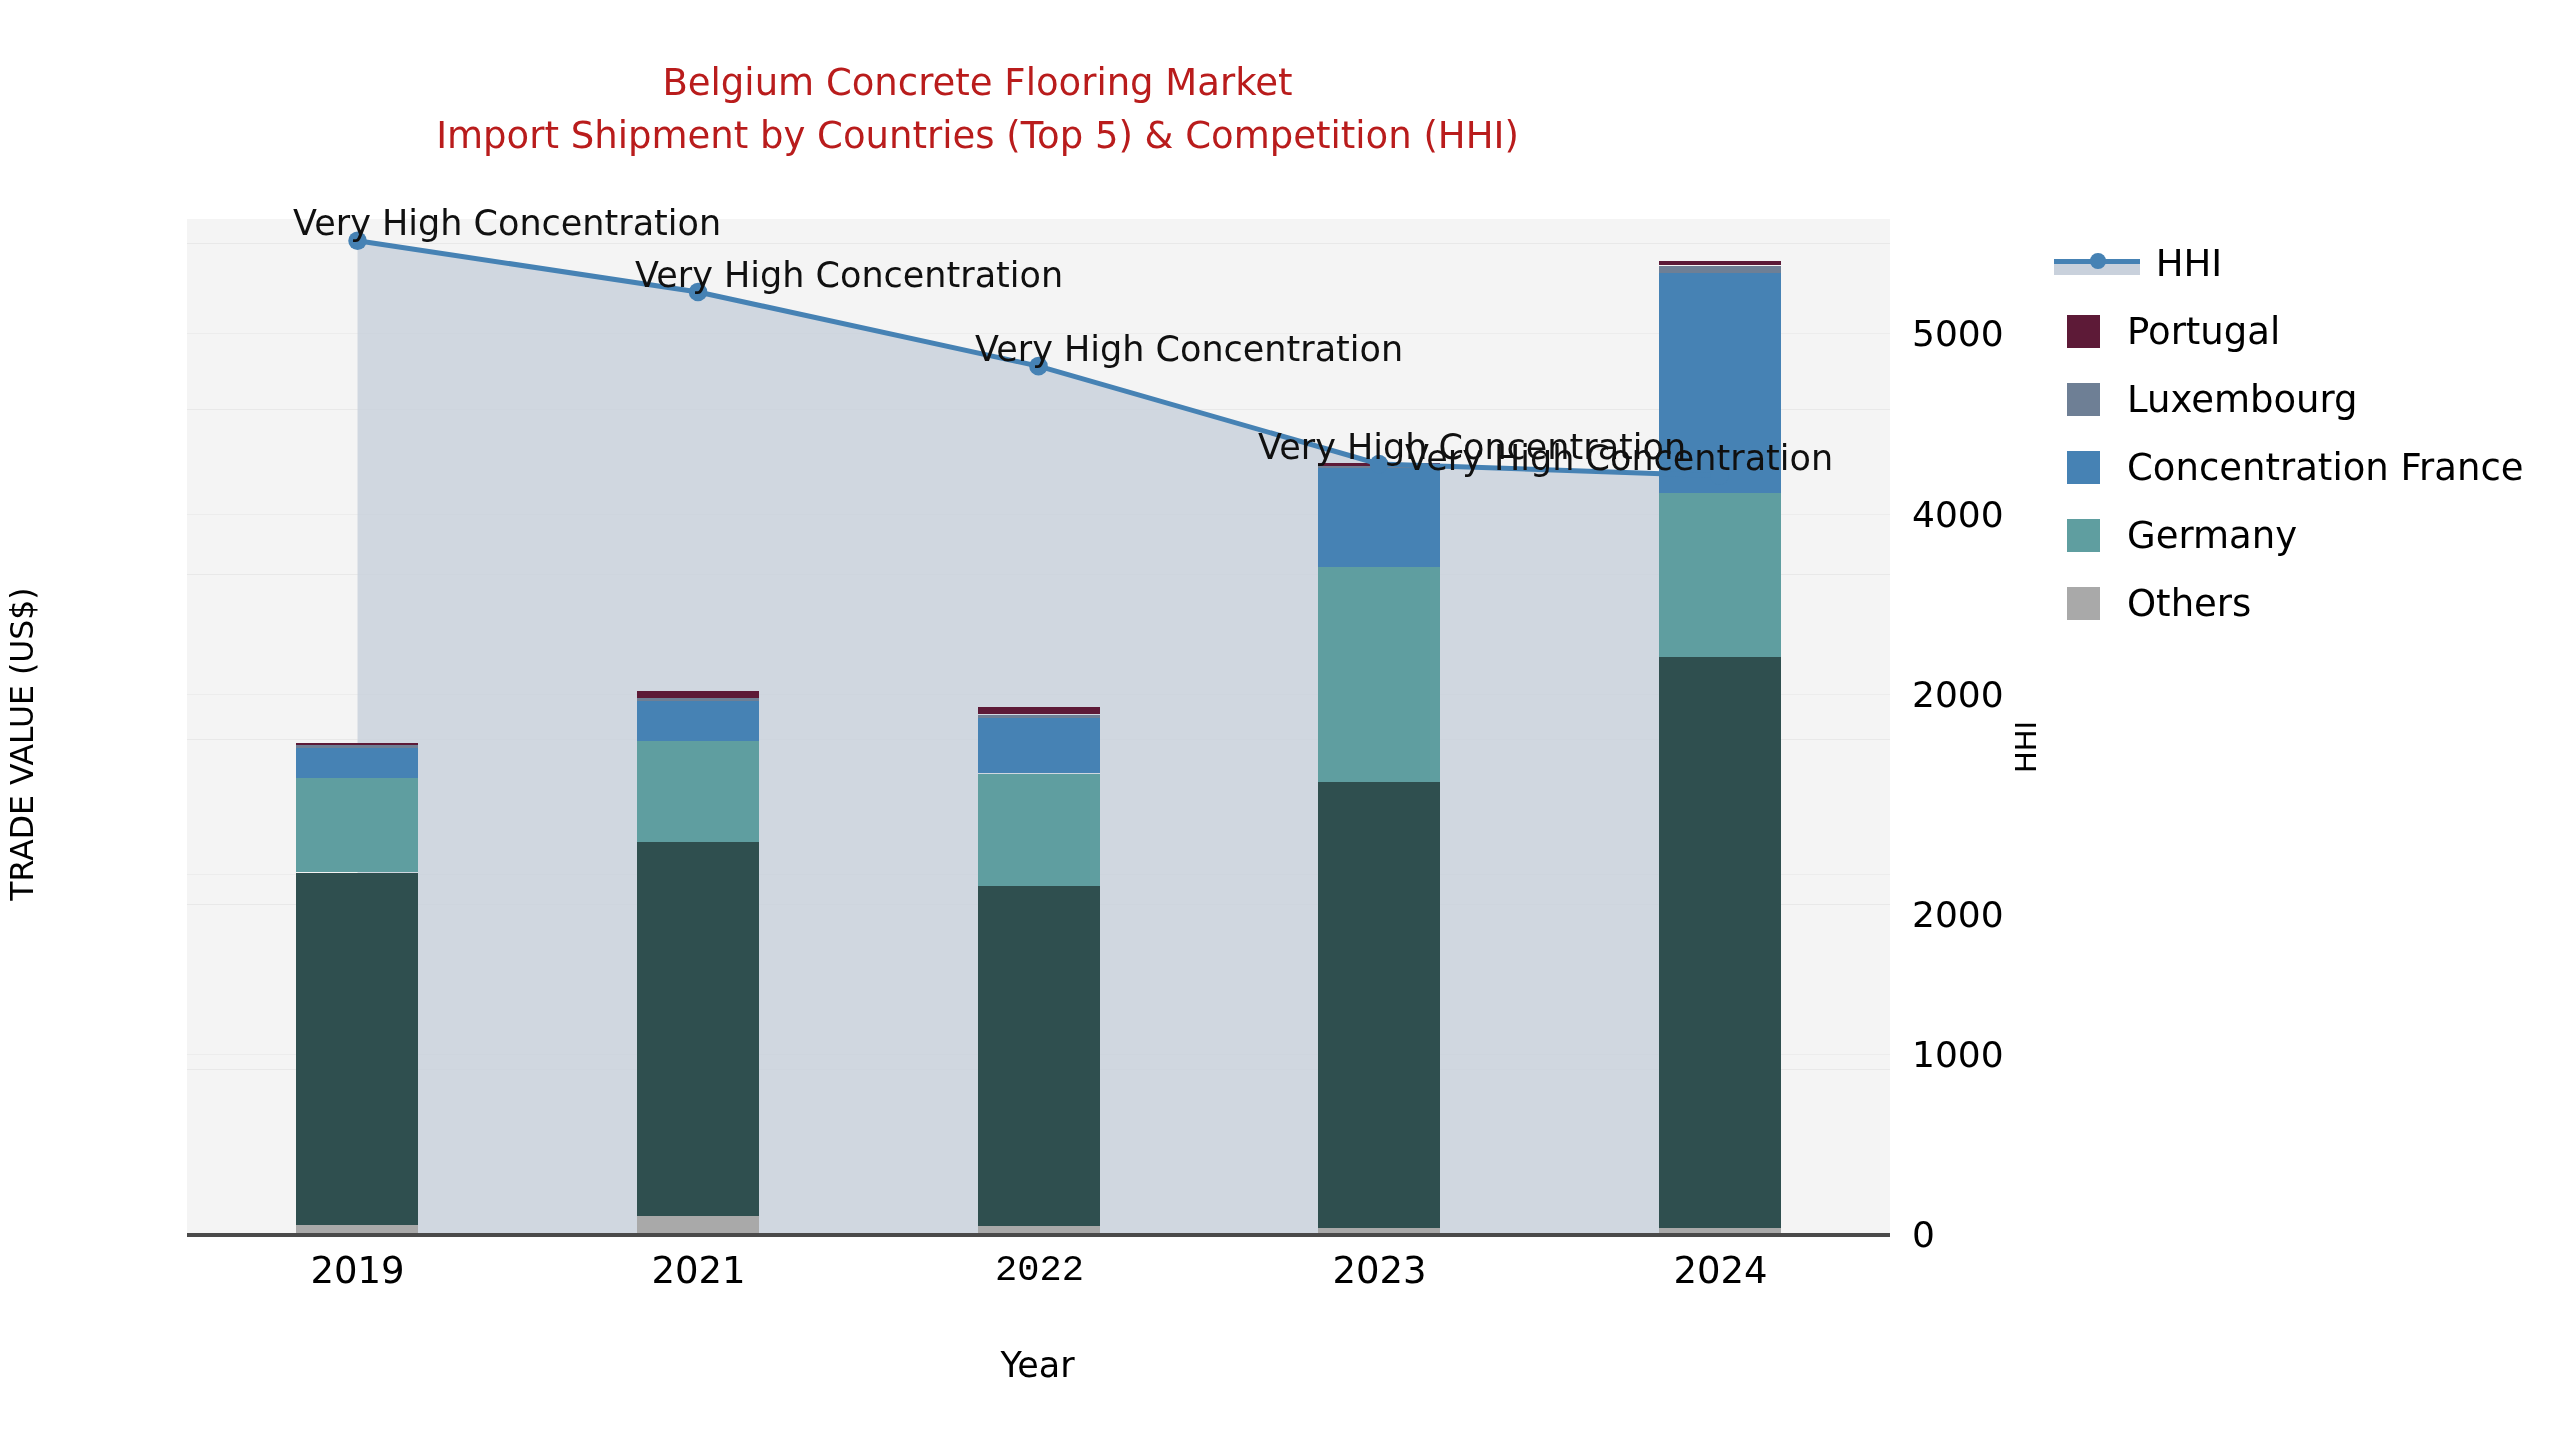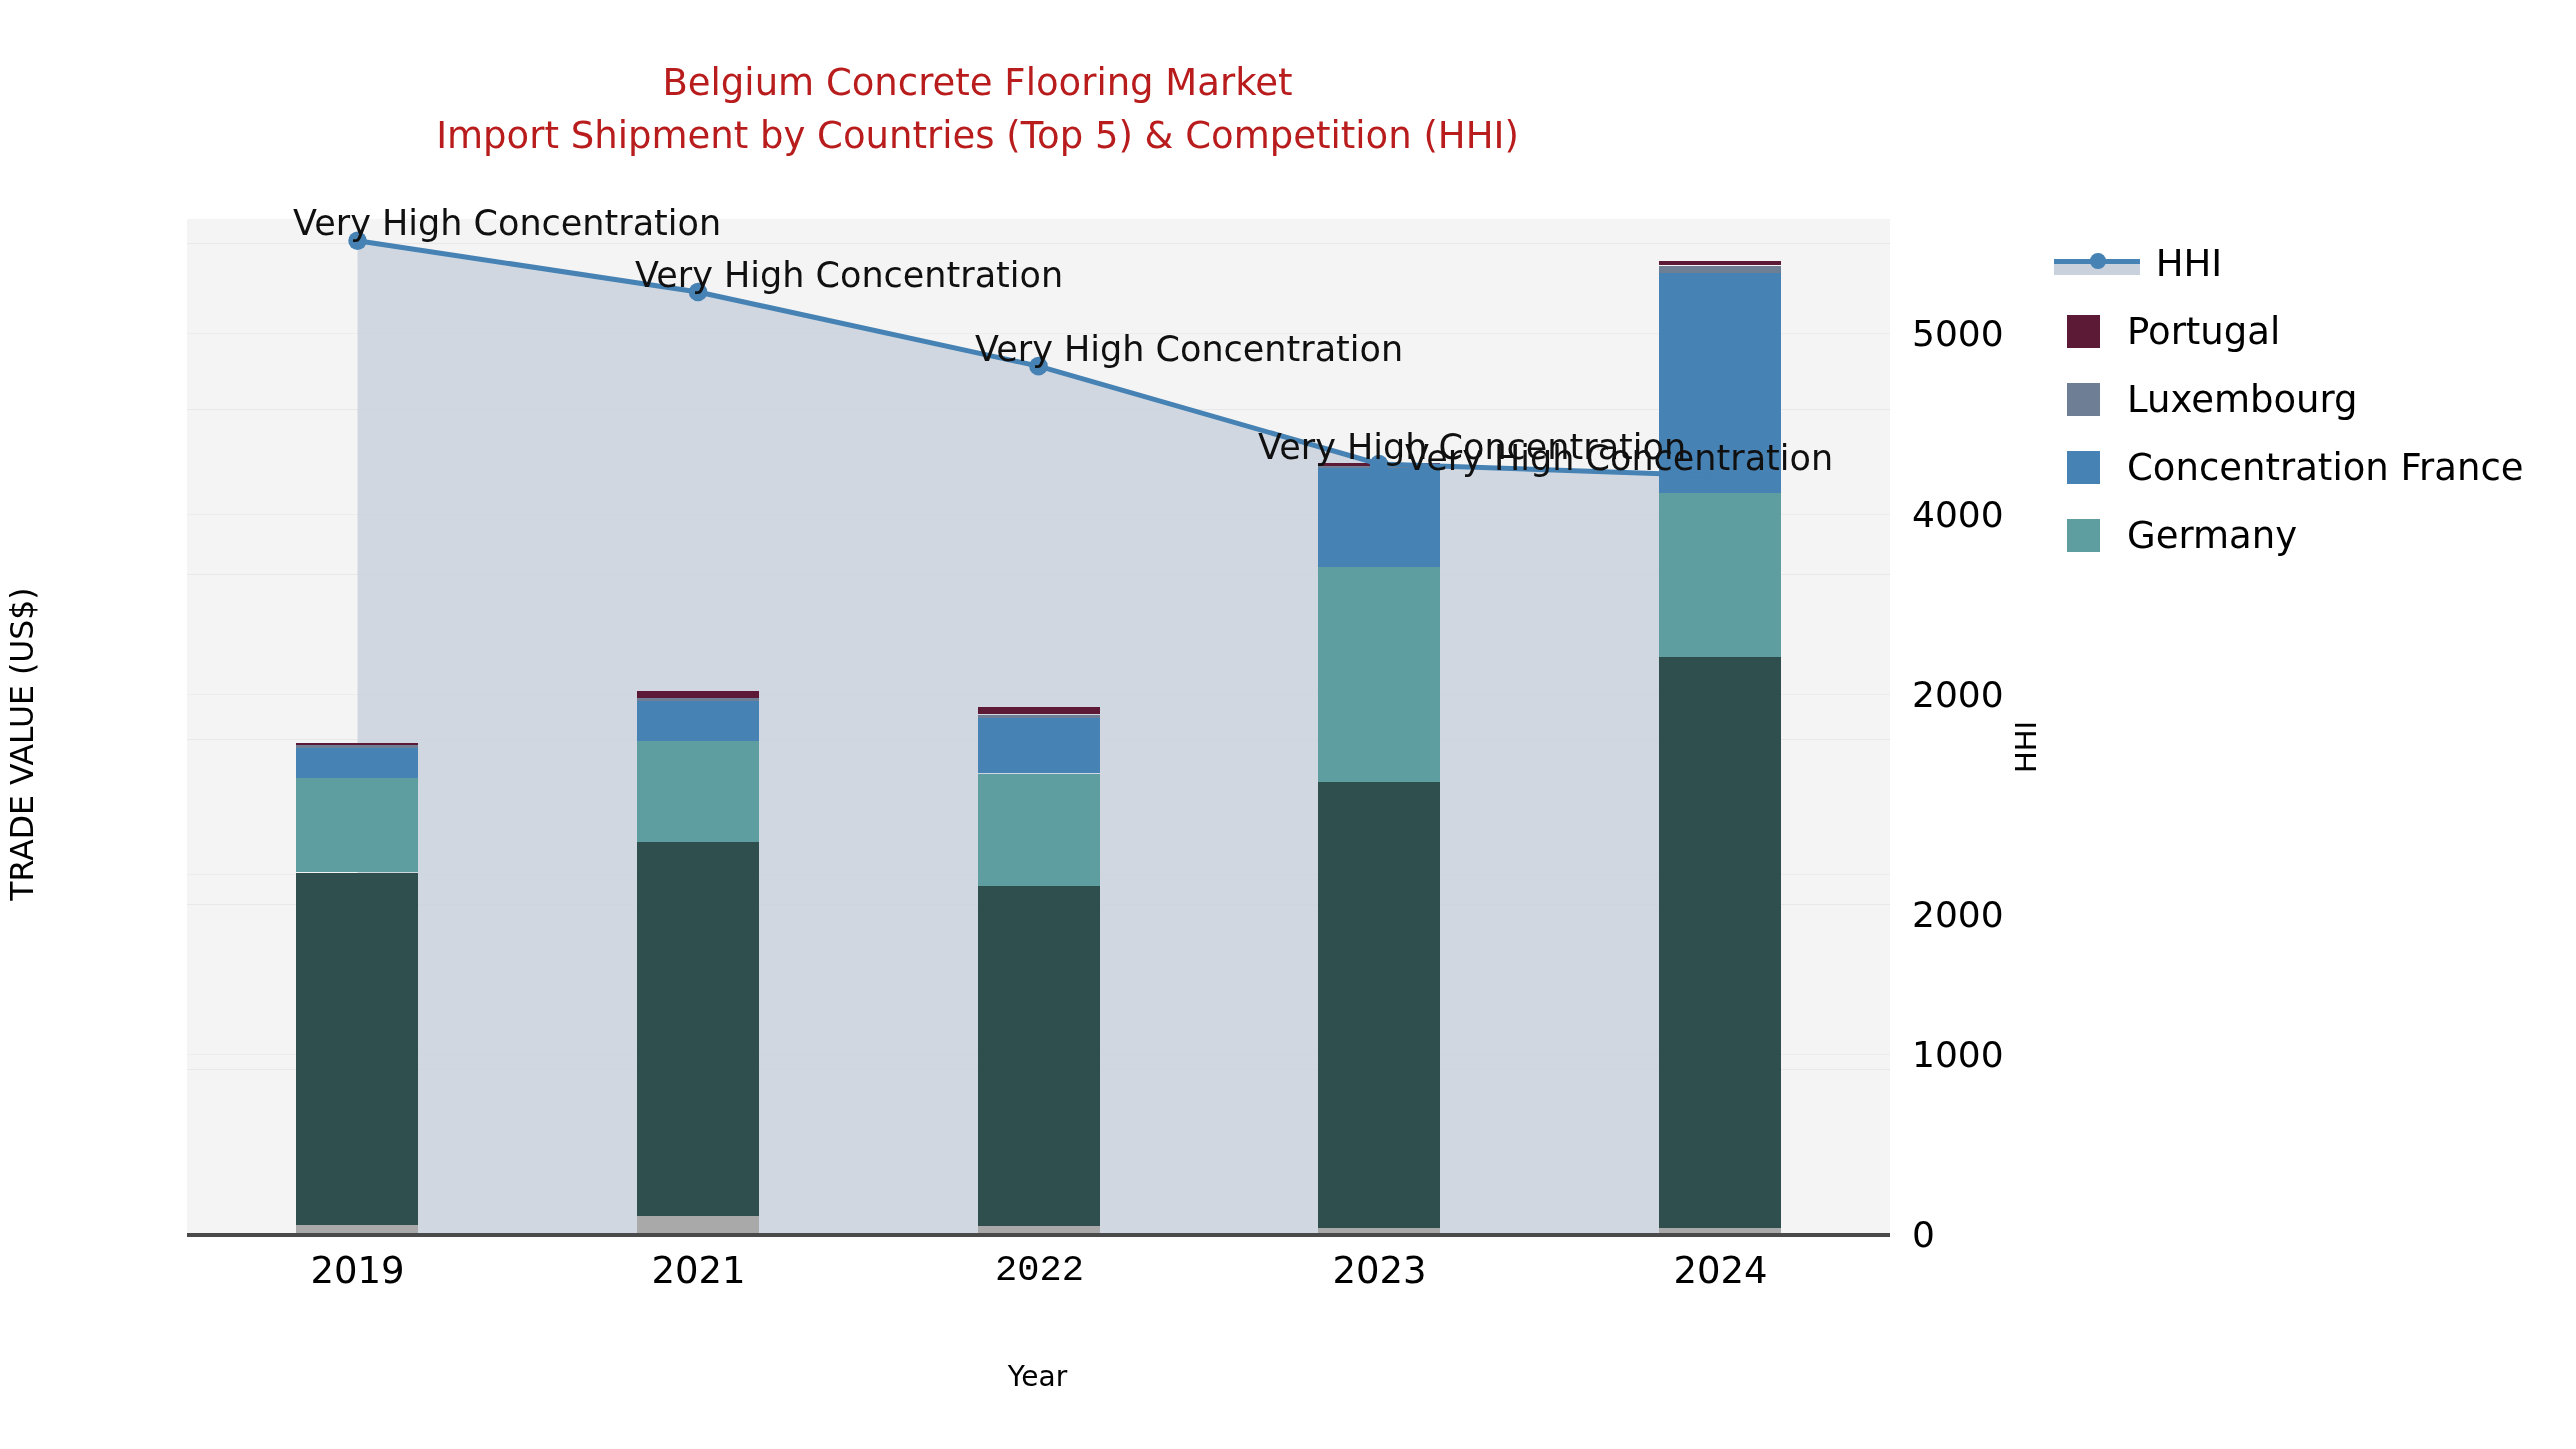--- a/index.html
+++ b/index.html
@@ -134,23 +134,22 @@
     font-size: 37px;
     color: #000000;
     white-space: nowrap;
   }
   #x-axis-label {
     position: absolute;
     left: 0;
     top: 1345px;
     width: 2075px;
     text-align: center;
-    font-size: 28px;
-    color: #000000;
-    margin-top: 15px;
+    font-size: 35px;
+    color: #000000;
   }
 
   
   .annotation {
     position: absolute;
     font-size: 35px;
     color: #101010;
     white-space: nowrap;
     line-height: 1;
   }
@@ -350,16 +349,20 @@
         <div class="legend-label">Luxembourg</div>
       </div>
       <div class="legend-row">
         <div class="legend-swatch" style="background: rgb(70, 130, 180);"></div>
         <div class="legend-label">Concentration France</div>
       </div>
       <div class="legend-row">
         <div class="legend-swatch" style="background: rgb(95, 158, 160);"></div>
         <div class="legend-label">Germany</div>
       </div>
+      <div class="legend-row">
+        <div class="legend-swatch" style="background: rgb(169, 169, 169);"></div>
+        <div class="legend-label">Others</div>
+      </div>
     </div>
 
 </div>
 
 
 </body></html>

